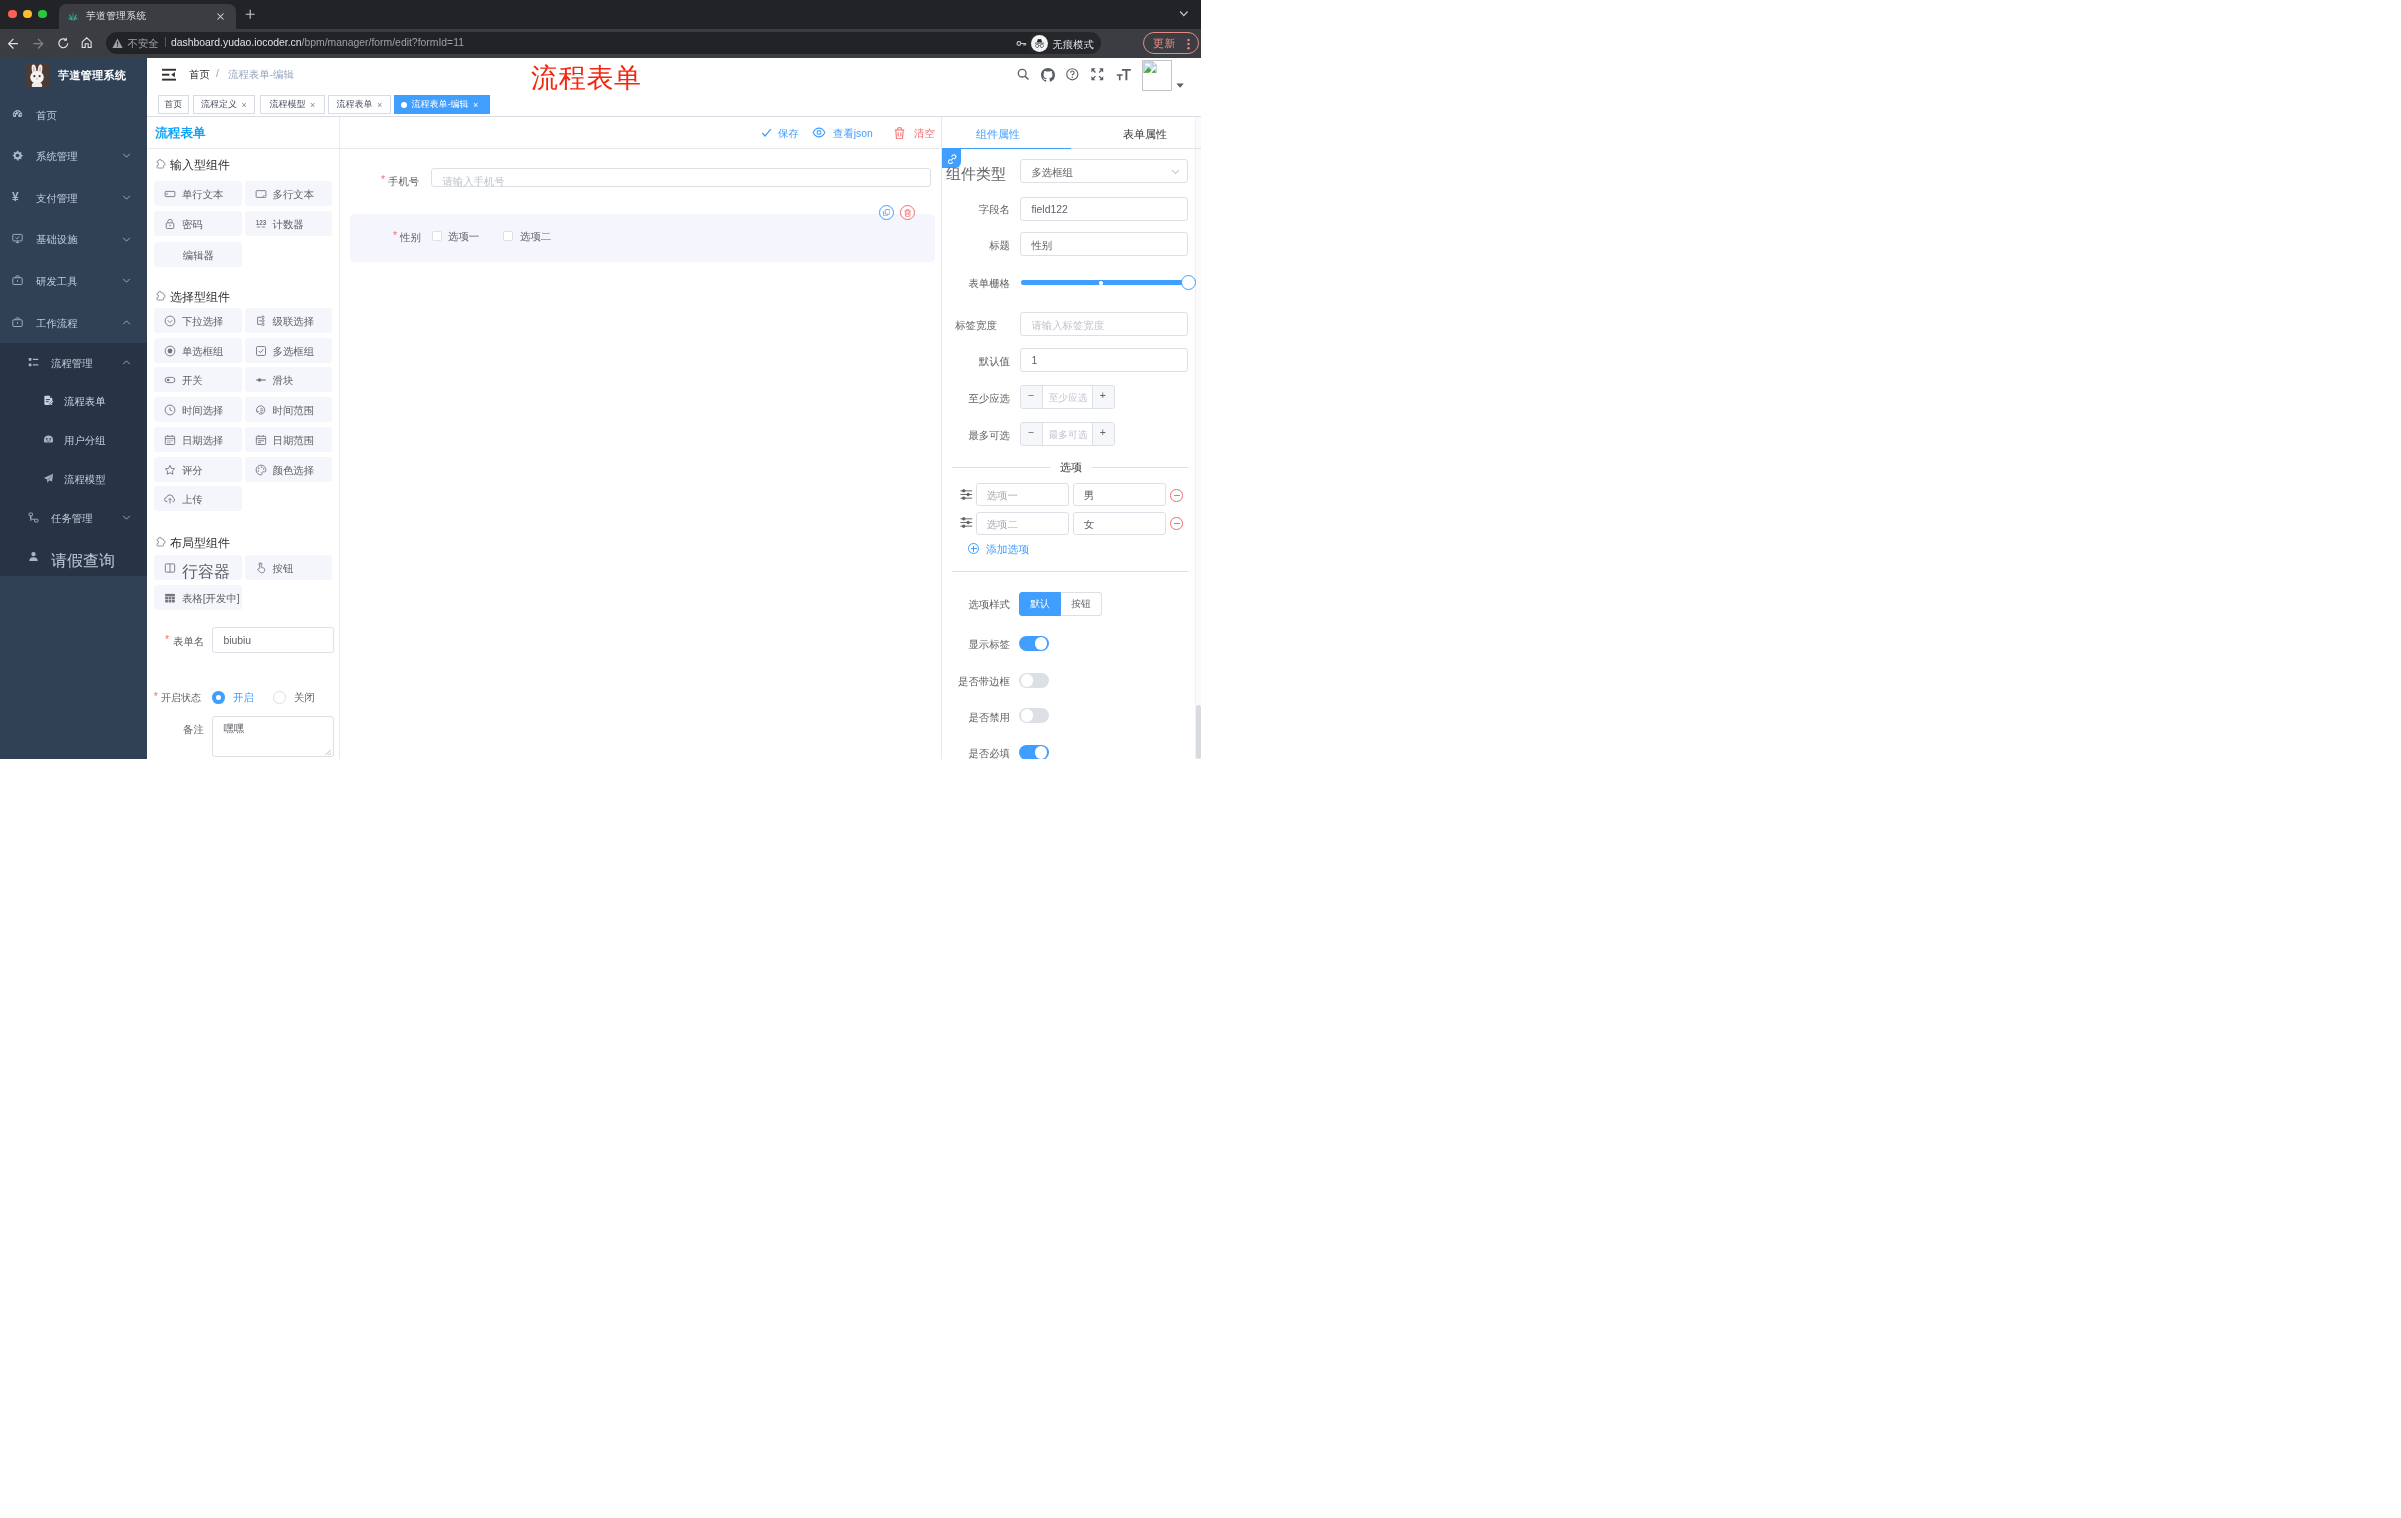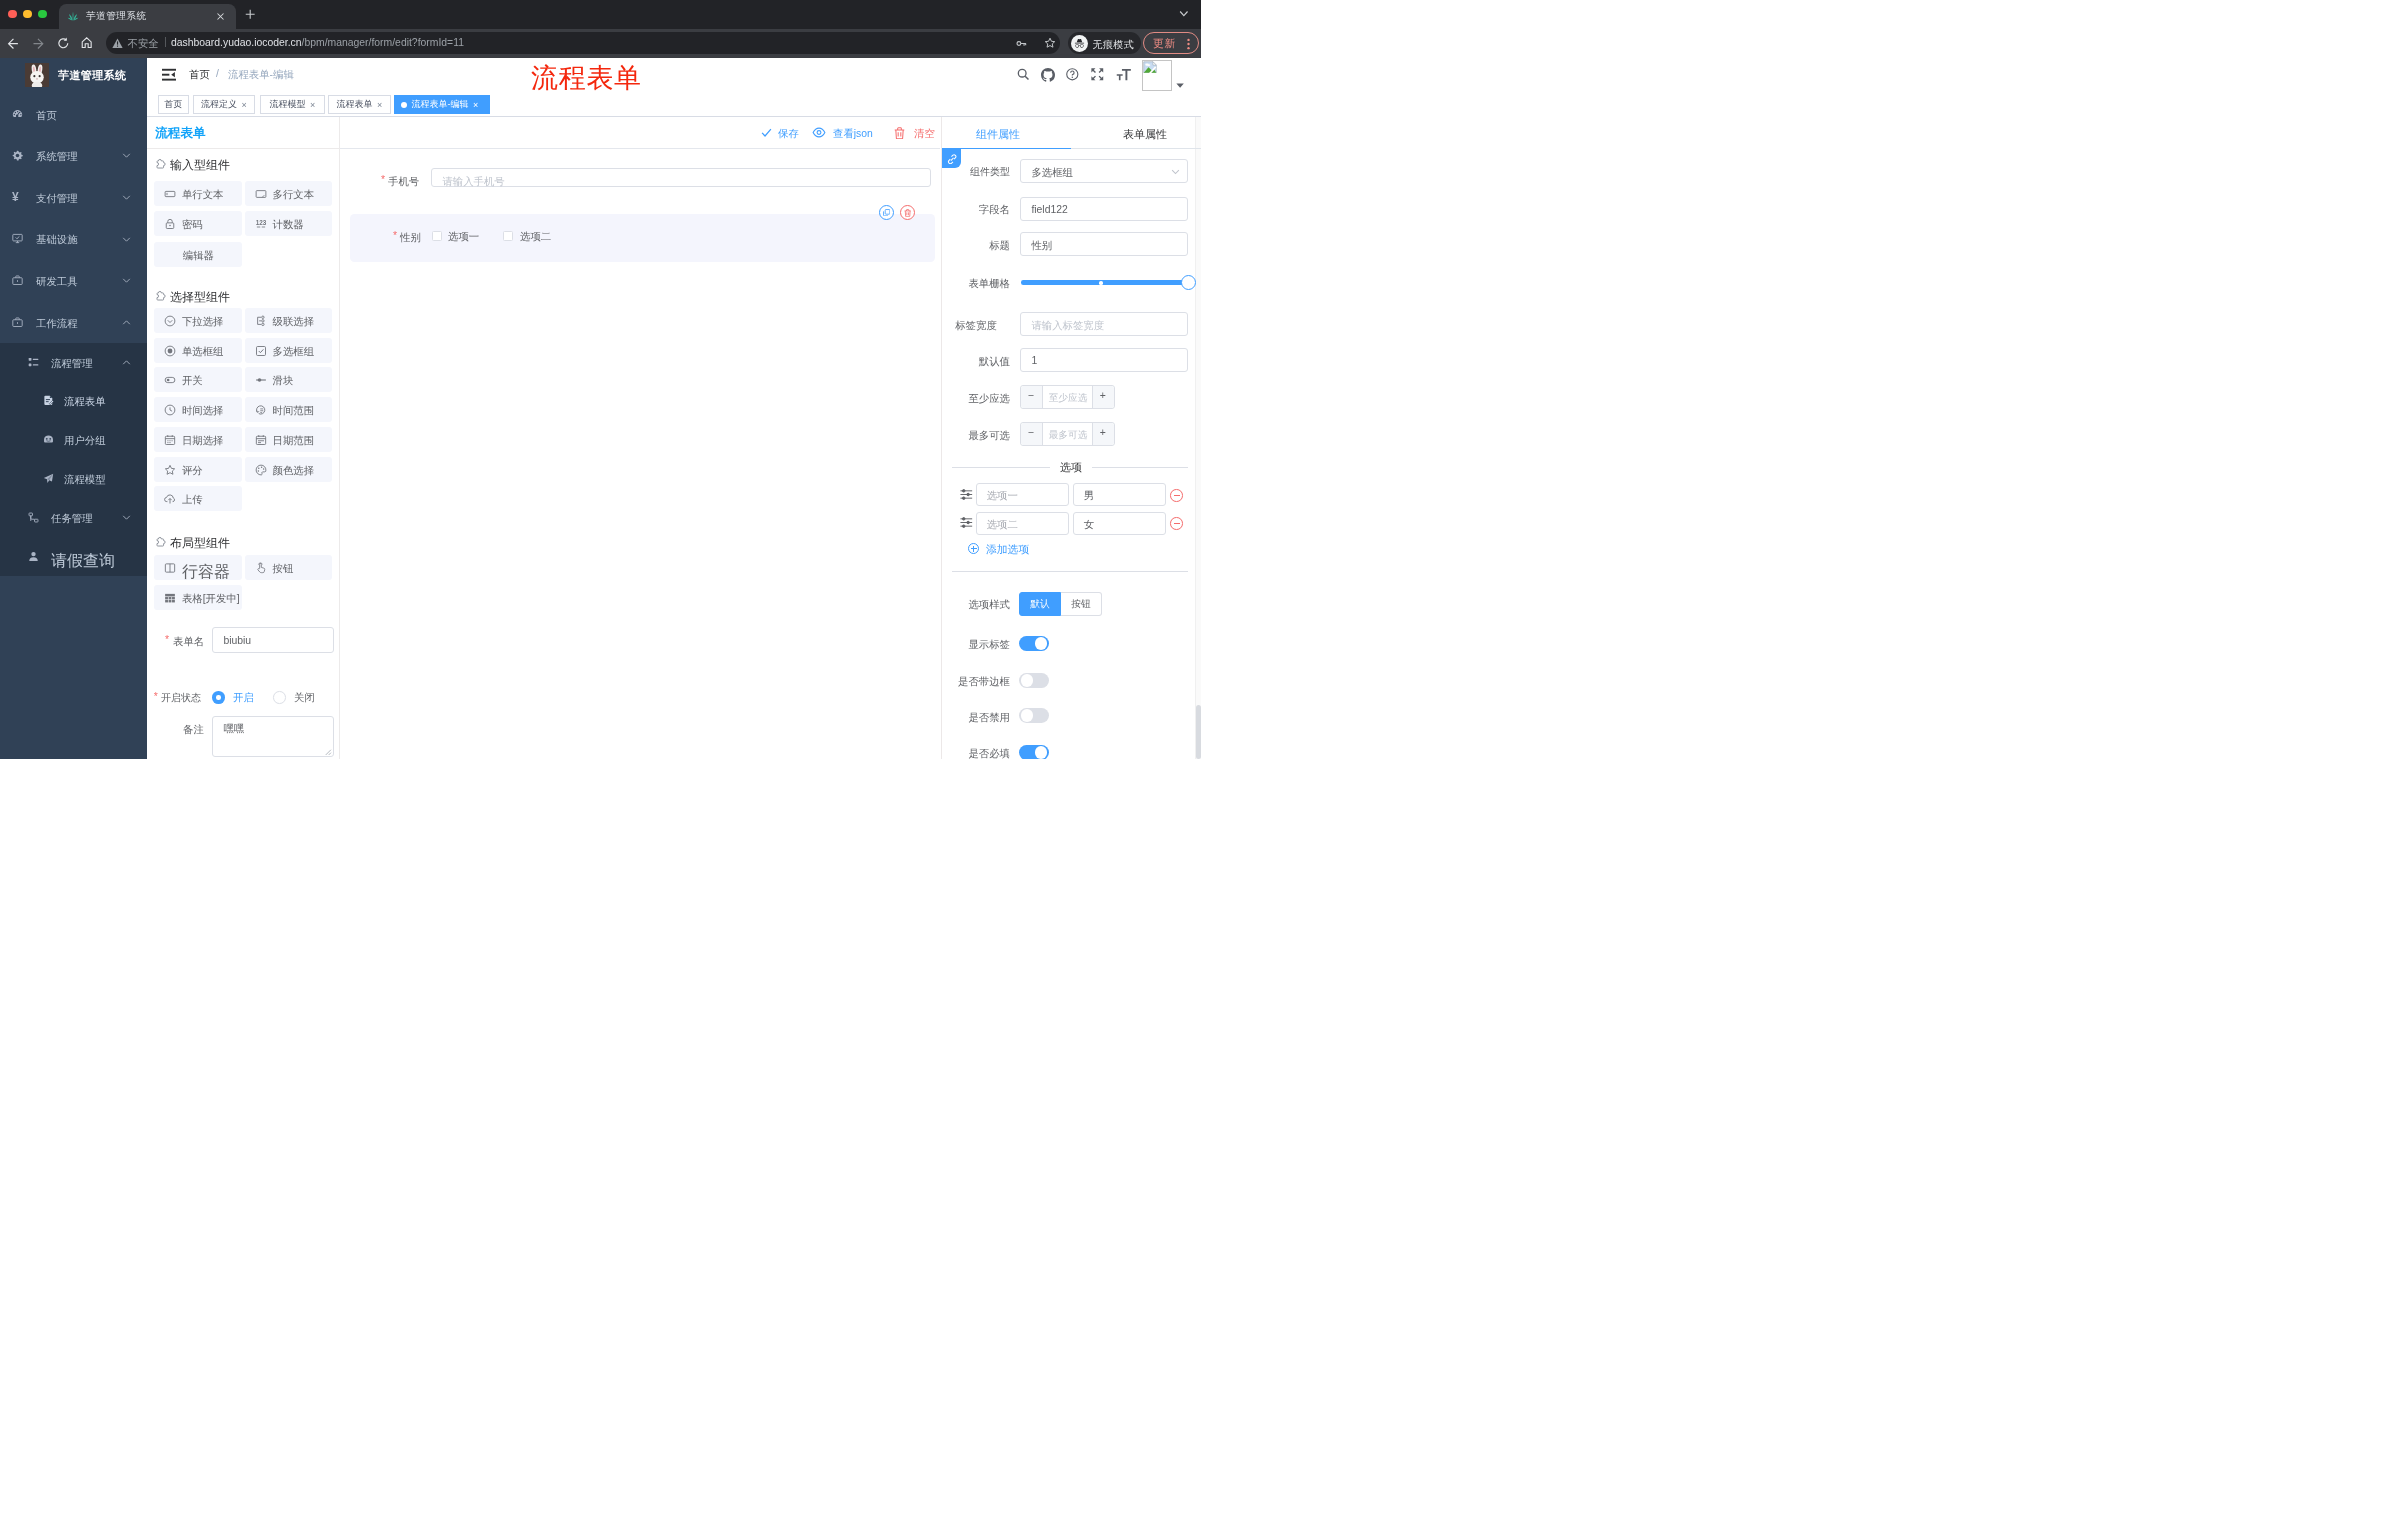--- a/index.html
+++ b/index.html
@@ -57,21 +57,21 @@
 <span class="a" style="left:58px;top:3px;color:#5c6064;font-size:11px">|</span>
 <span class="a" style="left:65px;top:5.2px;font-size:10.4px;color:#dfe1e5">dashboard.yudao.iocoder.cn<span style="color:#9ca1a7">/bpm/manager/form/edit?formId=11</span></span>
         <svg class="a" style="left:910px;top:6px" width="11" height="11" viewBox="0 0 15 15">
           <circle cx="4" cy="7.5" r="2.6" fill="none" stroke="#c3c6ca" stroke-width="1.5"></circle>
           <path d="M6.6 7.5 H13.5 M11 7.5 V10.5 M13.2 7.5 V10" stroke="#c3c6ca" stroke-width="1.5" fill="none"></path>
         </svg>
 <svg class="a" style="left:938px;top:5.2px" width="12" height="12" viewBox="0 0 16 16">
           <path d="M8 1.6 L9.9 5.7 14.3 6.2 11 9.2 11.9 13.6 8 11.4 4.1 13.6 5 9.2 1.7 6.2 6.1 5.7z" fill="none" stroke="#c3c6ca" stroke-width="1.3"></path>
         </svg>
       </div>
-      <div class="a" style="left:1068px;top:3.3px;width:73px;height:22px;border-radius:11px;background:#26272b">
+      <div class="a" style="left:1028px;top:3.3px;width:73px;height:22px;border-radius:11px;background:#26272b">
 <div class="a" style="left:3px;top:2.6px;width:17px;height:17px;border-radius:50%;background:#f1f3f4"></div>
 <svg class="a" style="left:6px;top:5.6px" width="11" height="11" viewBox="0 0 24 24" fill="#26272b">
           <path d="M17.06 13c-1.86 0-3.42 1.33-3.82 3.1-.95-.41-1.82-.3-2.48-.01C10.35 14.31 8.79 13 6.94 13 4.77 13 3 14.79 3 17s1.77 4 3.94 4c2.06 0 3.74-1.62 3.9-3.68.34-.24 1.23-.69 2.32.02.18 2.05 1.84 3.66 3.9 3.66 2.17 0 3.94-1.79 3.94-4s-1.77-4-3.94-4M6.94 19.86c-1.56 0-2.81-1.28-2.81-2.86s1.26-2.86 2.81-2.86c1.56 0 2.81 1.28 2.81 2.86s-1.25 2.86-2.81 2.86m10.12 0c-1.56 0-2.81-1.28-2.81-2.86s1.25-2.86 2.81-2.86 2.81 1.28 2.81 2.86-1.25 2.86-2.81 2.86M22 10.5H2V12h20zm-6.47-7.87c-.22-.49-.78-.75-1.31-.58L12 2.79l-2.23-.74-.05-.01c-.53-.15-1.09.13-1.29.64L6 9h12l-2.44-6.32z"></path>
         </svg>
 <span class="a" style="left:24.5px;top:5.6px;font-size:10px;color:#e8eaed;letter-spacing:0.4px">无痕模式</span>
 </div>
       <div class="a" style="left:1143px;top:3.3px;width:56px;height:21.5px;border-radius:11px;border:0.7px solid #e18b84;box-sizing:border-box">
 <span class="a" style="left:9px;top:3.7px;font-size:10.8px;color:#ee8c84;letter-spacing:0.7px">更新</span>
 <svg class="a" style="left:43px;top:4.8px" width="3" height="12" viewBox="0 0 4 16" fill="#ee8c84">
           <circle cx="2" cy="2.5" r="1.6"></circle>
@@ -517,21 +517,21 @@
           <div class="a" style="left:0;top:30.5px;width:129px;height:1.5px;background:#409eff"></div>
           <div class="a" style="left:0;top:32px;width:19.3px;height:19.3px;background:#409eff;border-radius:0 0 6px 0">
 <svg class="a" style="left:4.5px;top:4.5px" width="10.4" height="10.4" viewBox="0 0 14 14">
               <g fill="none" stroke="#fff" stroke-width="1.4">
                 <path d="M6 3.5 L8 1.5 A2.5 2.5 0 0 1 11.5 5 L9.5 7"></path>
                 <path d="M8 10.5 L6 12.5 A2.5 2.5 0 0 1 2.5 9 L4.5 7"></path>
                 <path d="M5.2 8.8 L8.8 5.2"></path>
               </g>
             </svg>
           </div>
-          <div class="a" style="left:0;top:48px;width:68px;text-align:right;font-size:10px;color:#606266">组件类型</div>
+          <div class="a" style="left:0;top:48px;width:68px;text-align:center;font-size:15px;color:#606266">组件类型</div>
           <div class="a" style="left:78px;top:42px;width:168px;height:24px;border:0.7px solid #dcdfe6;border-radius:3px;box-sizing:border-box">
 <span class="a" style="left:10.4px;top:6px;font-size:10.4px;color:#606266">多选框组</span>
 <svg class="a" style="left:150px;top:9px" width="9" height="6" viewBox="0 0 12 8">
               <path d="M1.5 1.5 L6 6 L10.5 1.5" fill="none" stroke="#c0c4cc" stroke-width="1.4"></path>
             </svg>
           </div>
           <div class="a" style="left:0;top:86px;width:68px;text-align:right;font-size:10.4px;color:#606266">字段名</div>
           <div class="a" style="left:78px;top:80px;width:168px;height:24px;border:0.7px solid #dcdfe6;border-radius:3px;box-sizing:border-box">
             <span class="a" style="left:10.4px;top:6px;font-size:10.4px;color:#606266">field122</span>
           </div>

